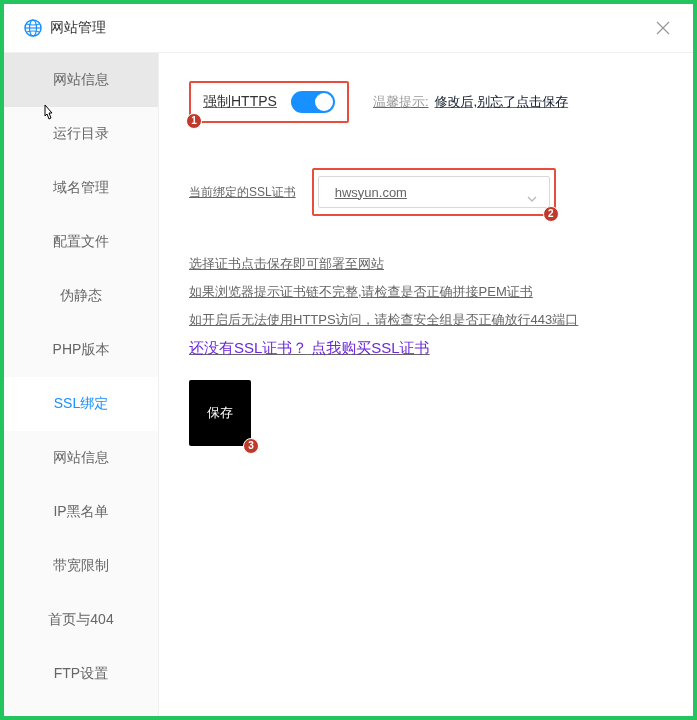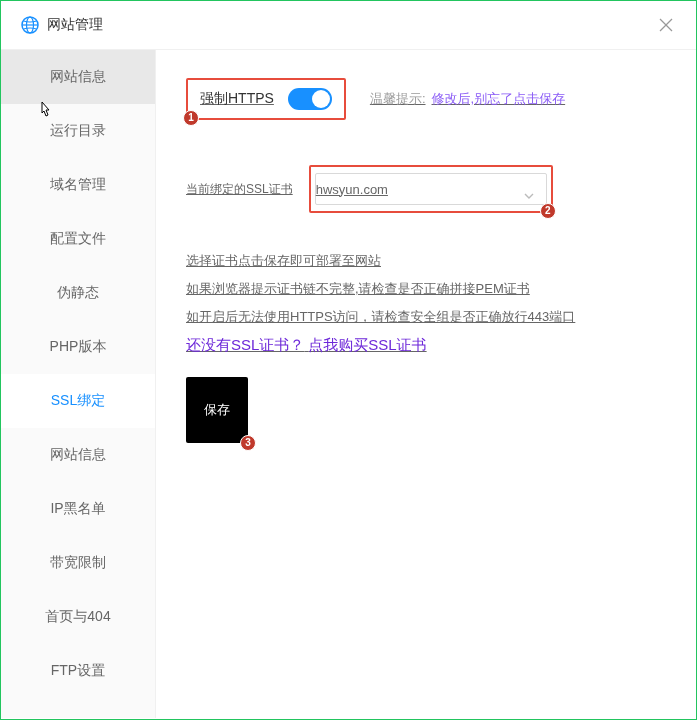--- a/index.html
+++ b/index.html
@@ -12,21 +12,21 @@
       font-size: 14px;
       color: #666;
       background: #fff;
       width: 697px;
       height: 720px;
       overflow: hidden;
     }
     .modal {
       width: 697px;
       height: 720px;
-      border: 1px solid #22c55e;
+      border: 4px solid #22c55e;
       background: #fff;
     }
     .modal-header {
       display: flex;
       align-items: center;
       padding: 14px 20px;
       border-bottom: 1px solid #f0f0f0;
     }
     .globe-icon {
       width: 18px;
@@ -124,21 +124,21 @@
       border-radius: 50%;
       top: 2px;
       right: 2px;
     }
     .hint-label {
       color: #999;
       font-size: 13px;
       margin-left: 24px;
     }
     .hint-text {
-      color: #8b5cf6;
+      color: #0f172a;
       font-size: 13px;
       margin-left: 6px;
     }
     .badge {
       position: absolute;
       width: 16px;
       height: 16px;
       background: #c0392b;
       border: 1px solid #fff;
       border-radius: 50%;
@@ -166,21 +166,21 @@
     }
     .select-wrap {
       position: relative;
       padding: 6px 4px;
     }
     .select-box {
       width: 232px;
       height: 32px;
       border: 1px solid #d9d9d9;
       border-radius: 2px;
-      padding: 0 30px 0 0;
+      padding: 0 30px 0 16px;
       background: #fff;
       display: flex;
       align-items: center;
       cursor: pointer;
       position: relative;
       color: #666;
       font-size: 13px;
     }
     .select-arrow {
       position: absolute;

